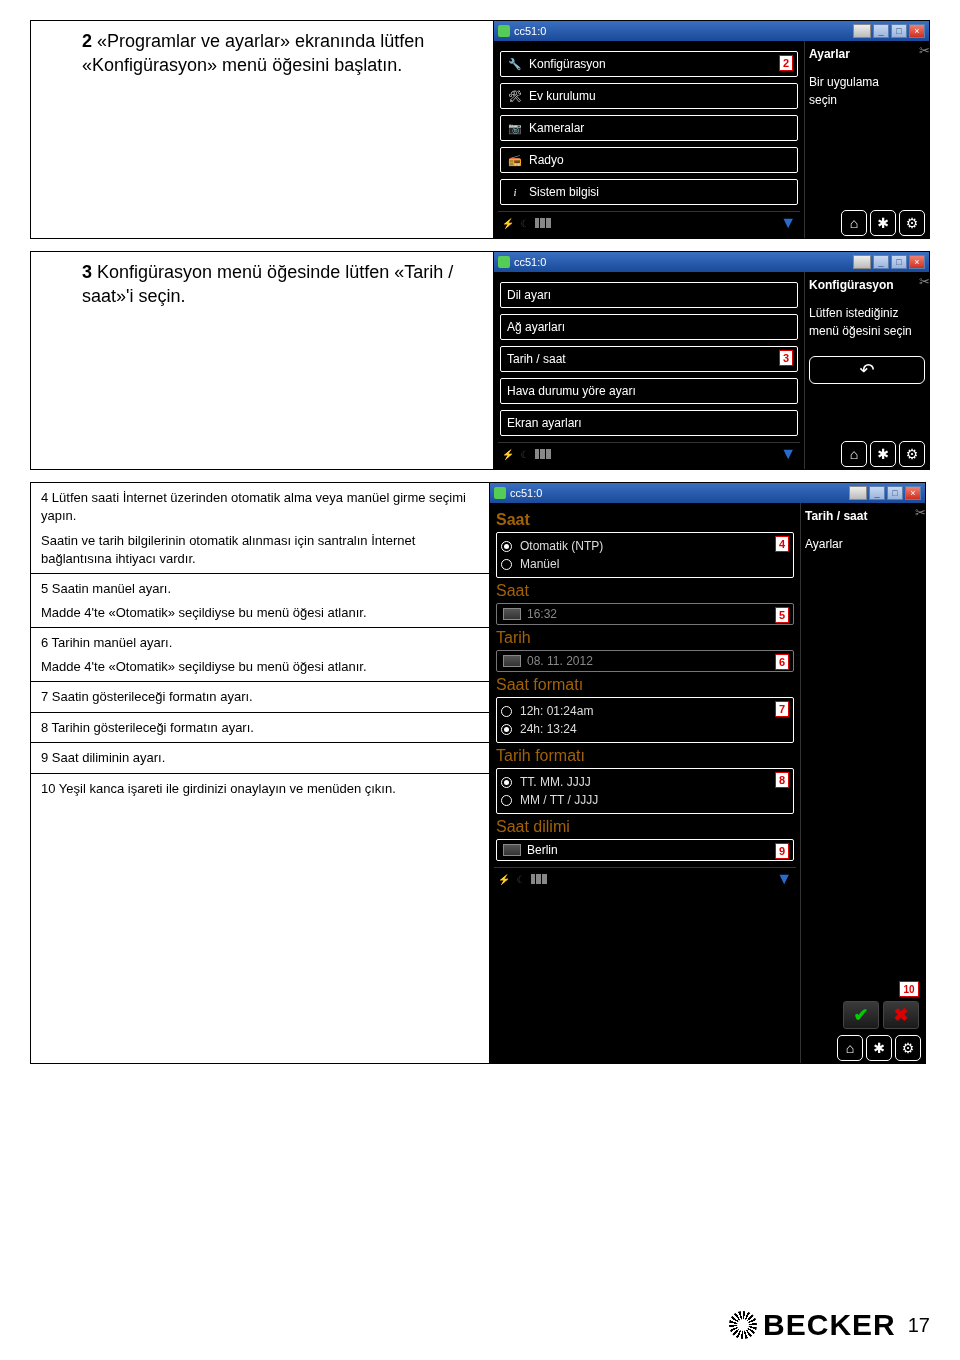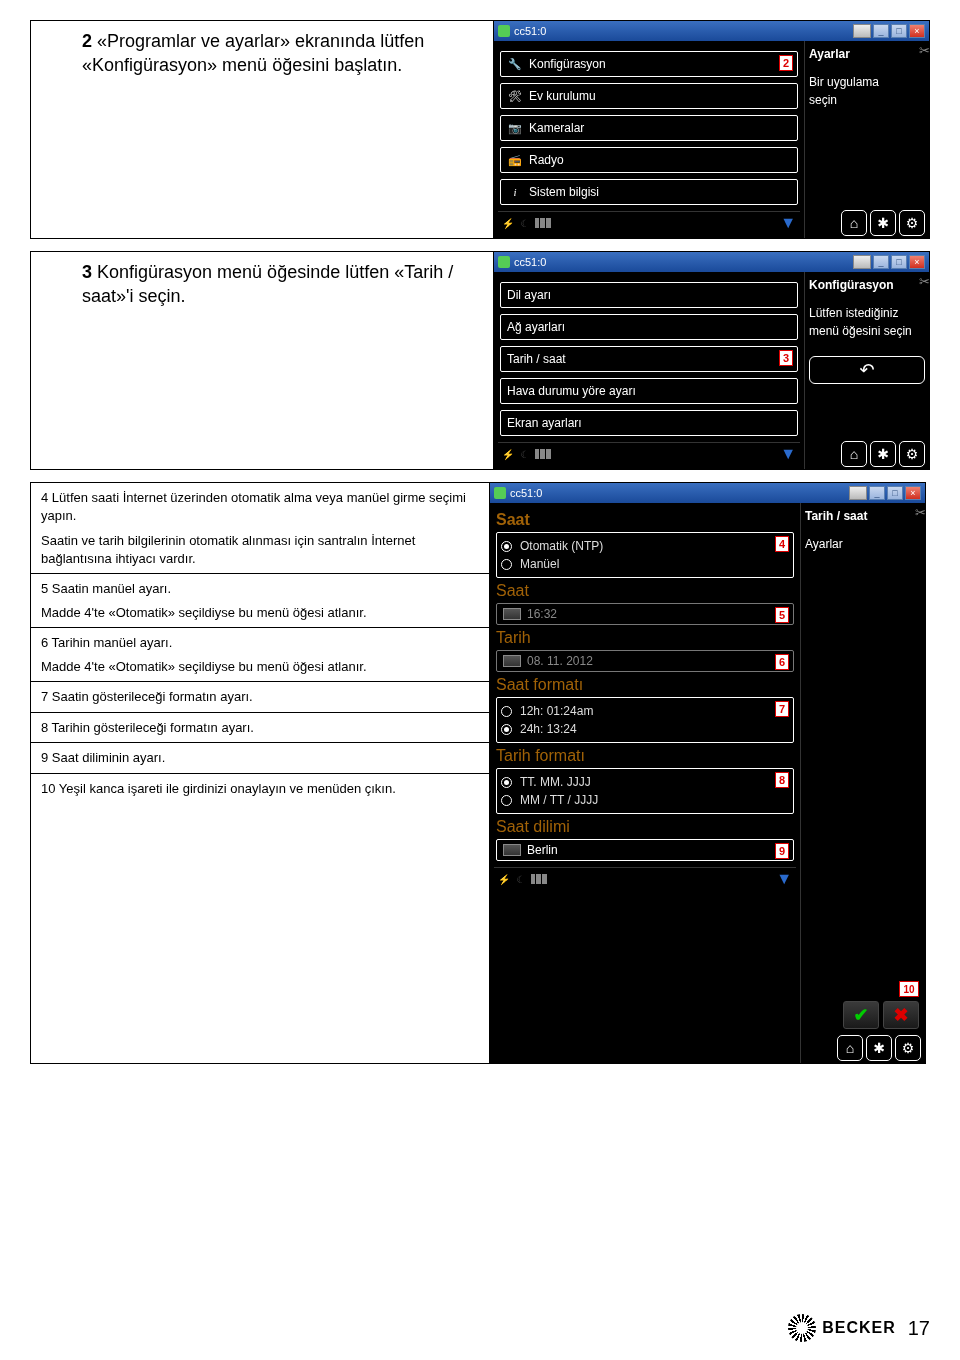--- a/index.html
+++ b/index.html
@@ -251,21 +251,21 @@
     display: flex;
     align-items: center;
     gap: 12px;
     font-size: 20px;
   }
   .becker-logo {
     display: flex;
     align-items: center;
     gap: 6px;
     font-weight: bold;
-    font-size: 16px;
+    font-size: 30px;
     letter-spacing: 1px;
   }
   .becker-logo .sun {
     width: 28px; height: 28px;
     position: relative;
   }
   .becker-logo .sun::before {
     content: '';
     position: absolute;
     inset: 0;

